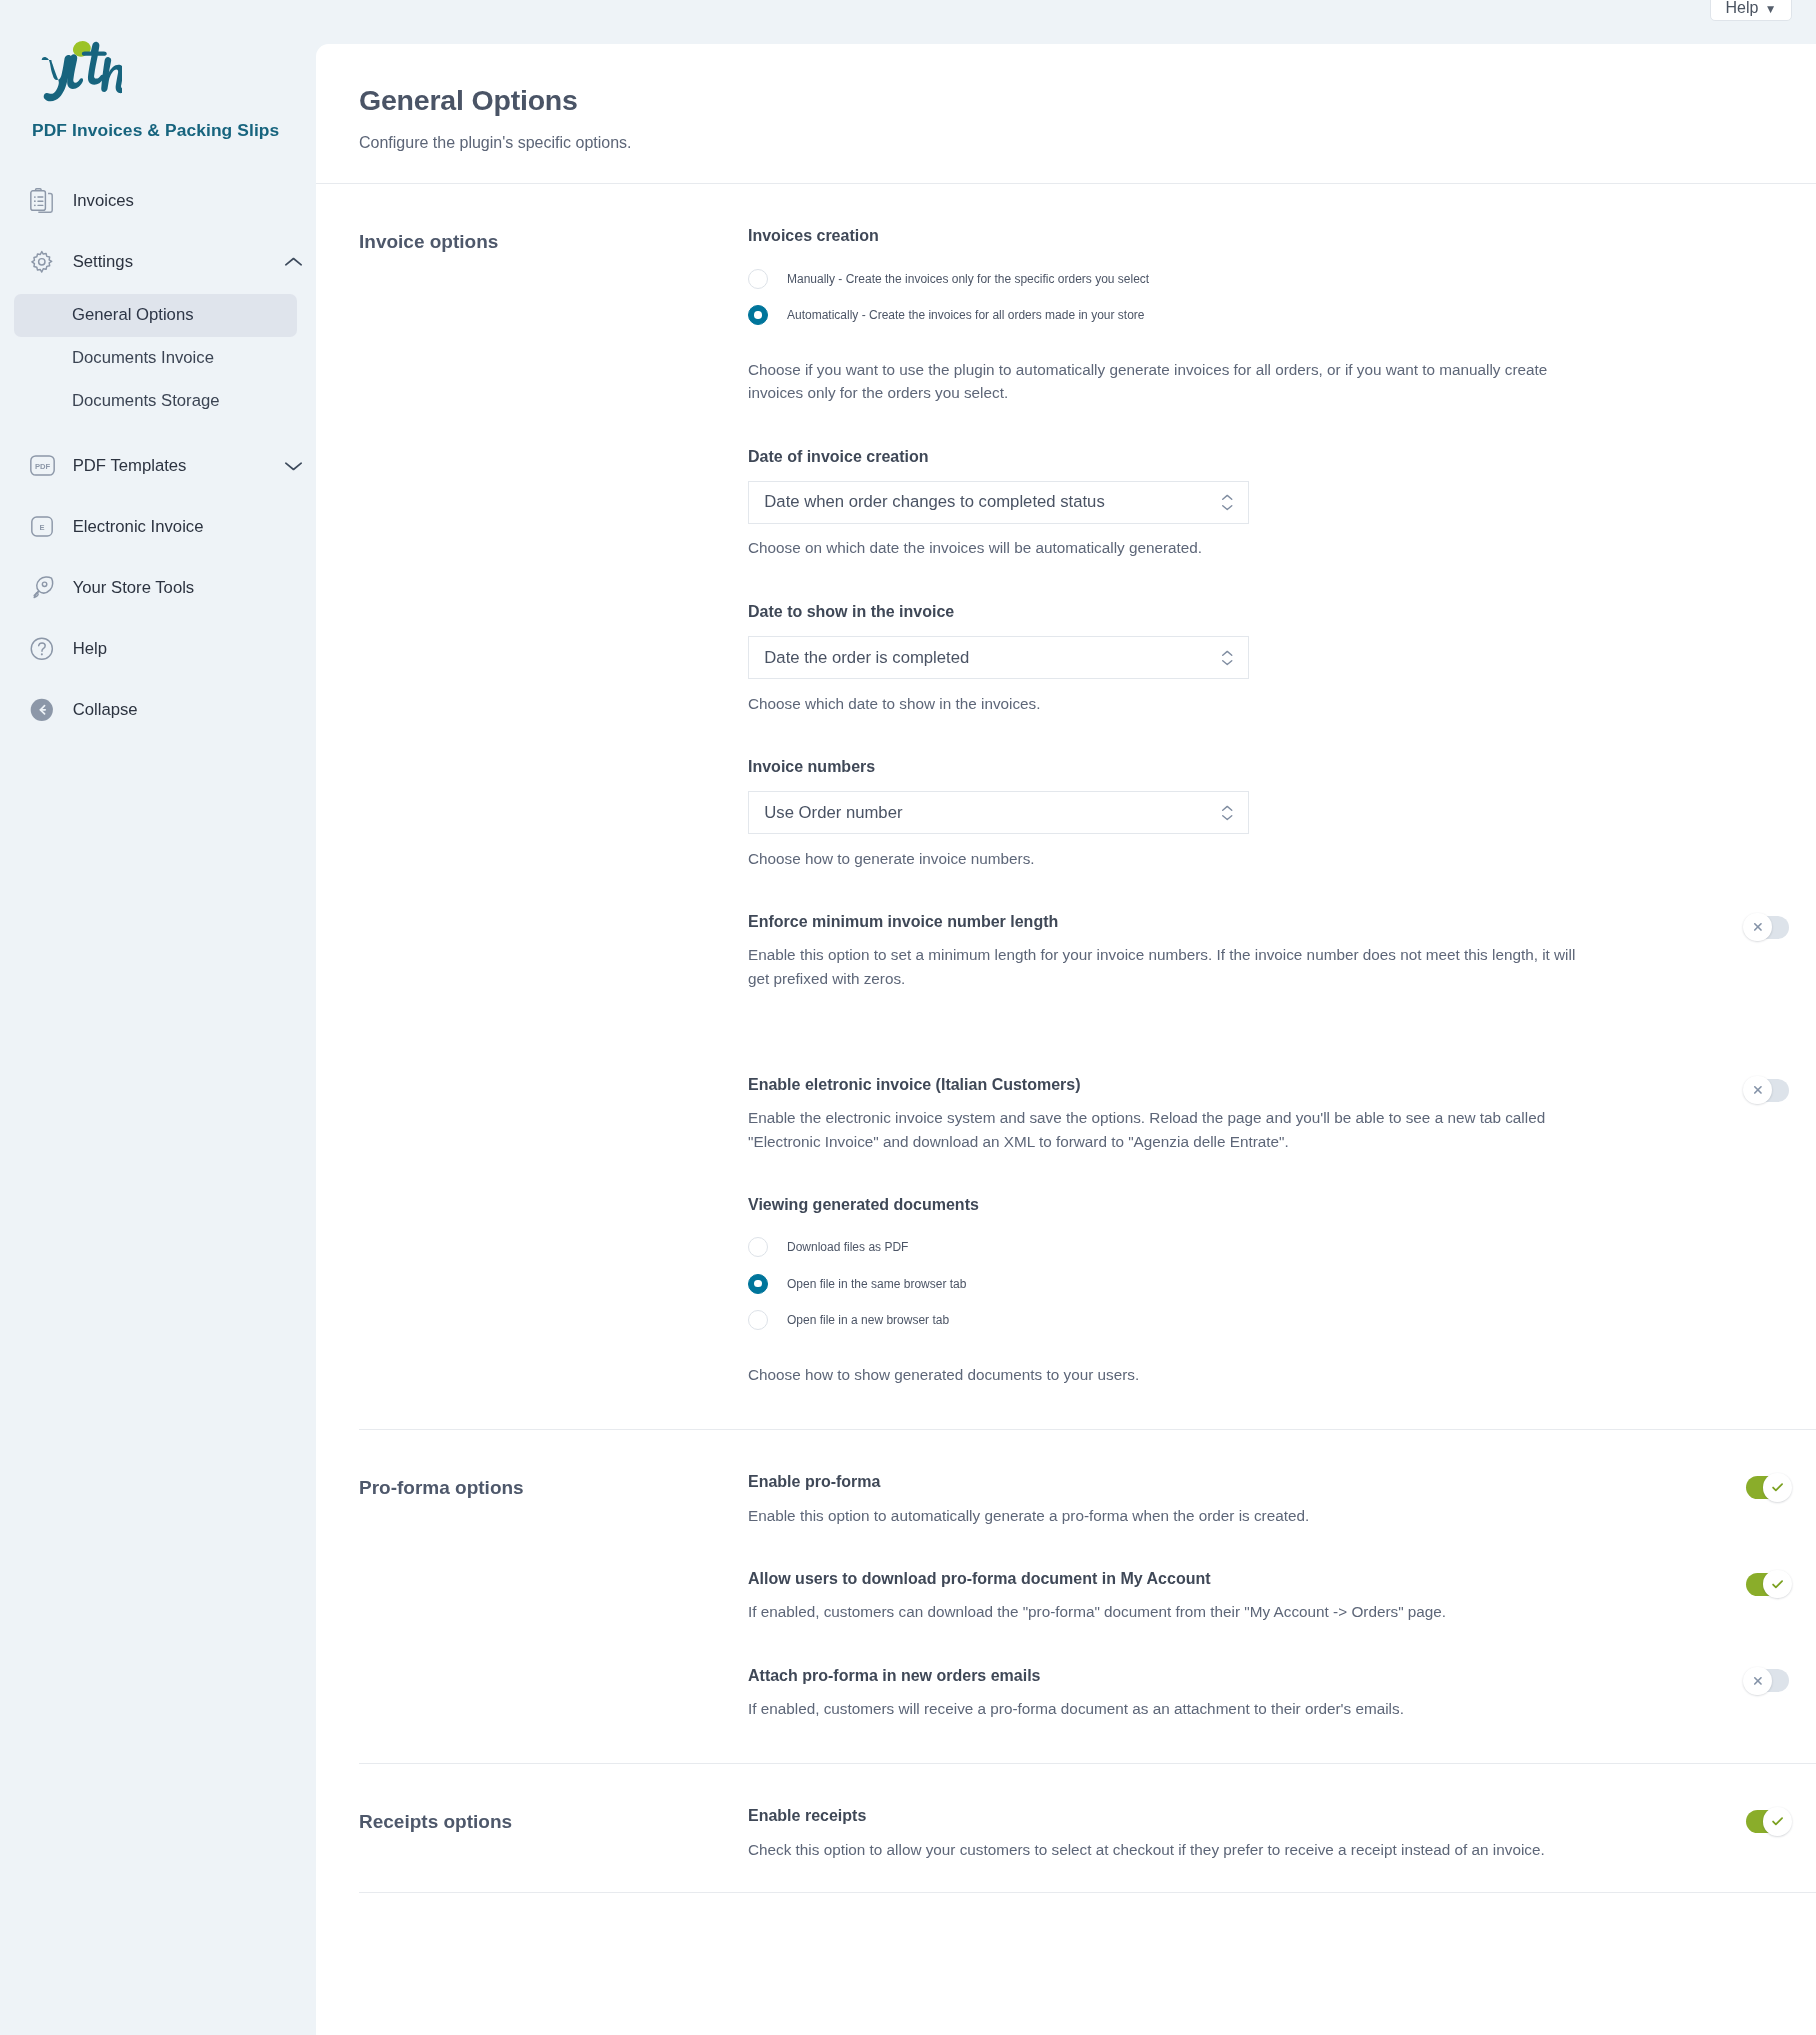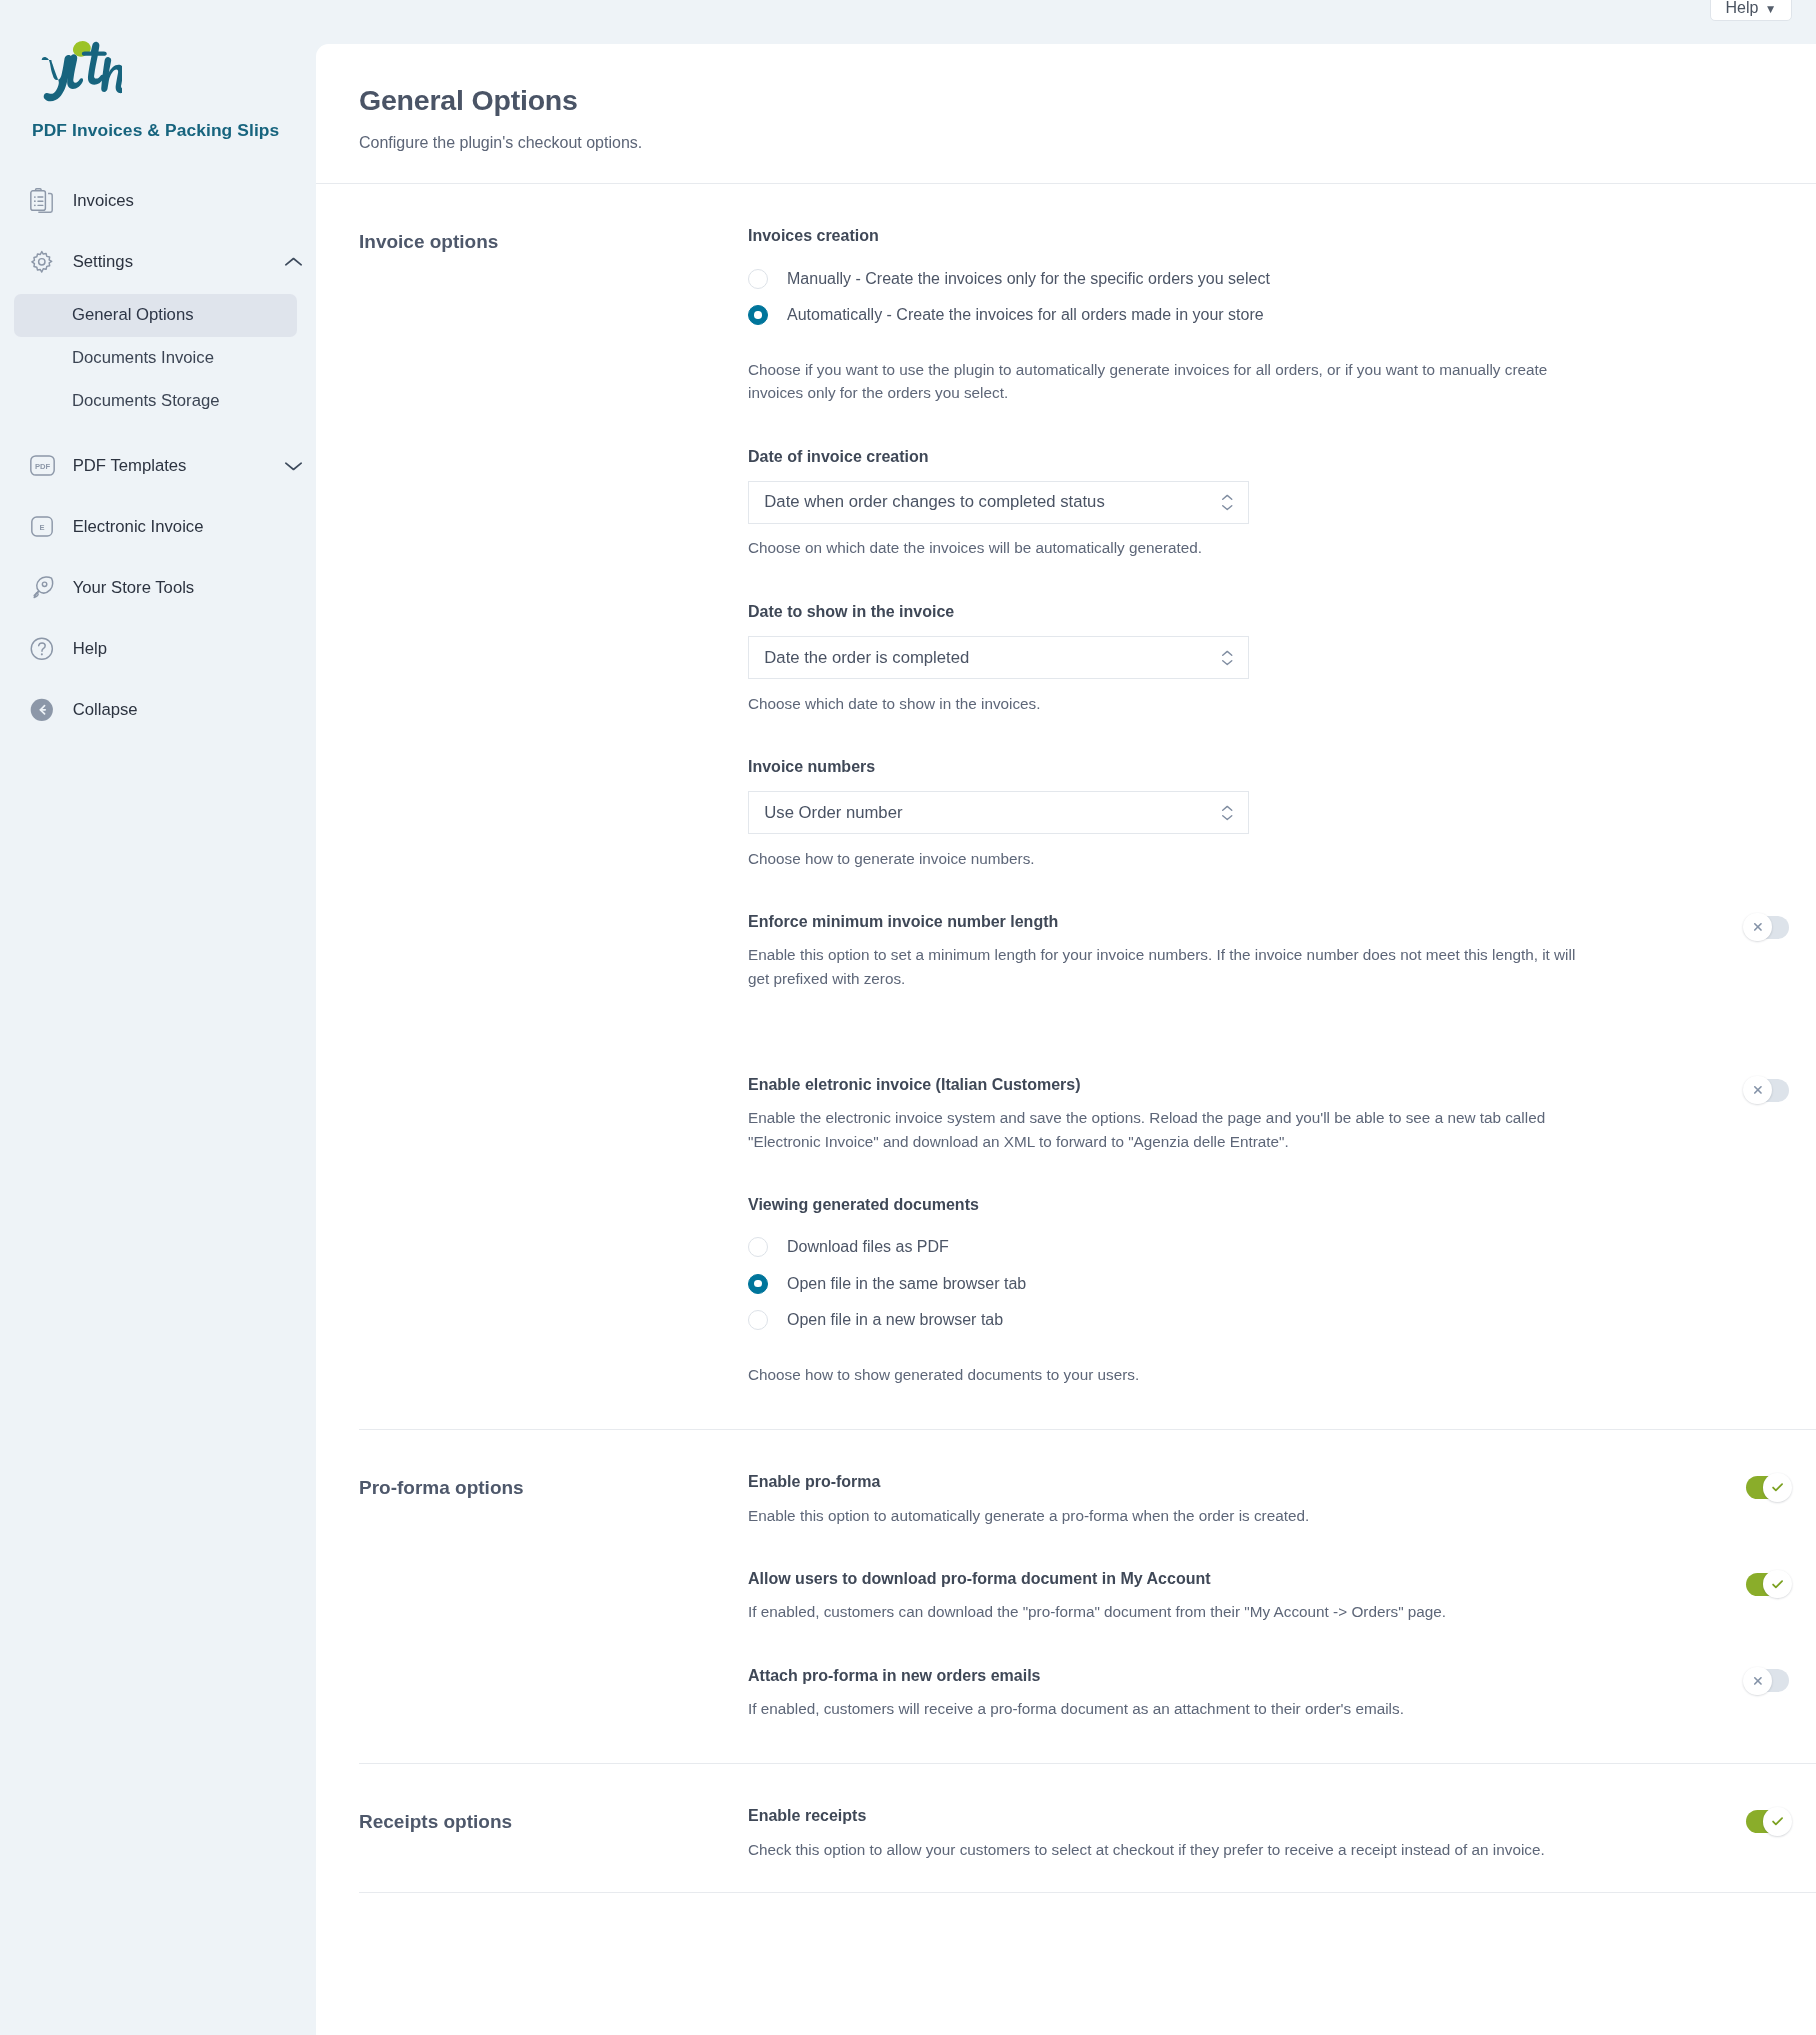--- a/index.html
+++ b/index.html
@@ -154,21 +154,21 @@
   }
   .radio.on::after {
     content: "";
     position: absolute;
     left: 50%; top: 50%;
     width: 7.6px; height: 7.6px;
     margin: -3.8px 0 0 -3.8px;
     background: #fff;
     border-radius: 50%;
   }
-  .radio-label { font-size: 16px; color: #4c5566; }
+  .radio-label { font-size: 12px; color: #4c5566; }
 
   
   .select-wrap { margin-top: 15.3px; position: relative; width: 501px; }
   .select-box {
     width: 501px; height: 43px;
     border: 0.7px solid #e3e7ec;
     border-radius: 0;
     background: #fff;
     display: flex; align-items: center;
     padding: 0 15.3px;
@@ -347,21 +347,21 @@
         <span>Collapse</span>
       </div>
 
     </nav>
   </aside>
 
   <main class="main">
 
     <div class="page-head">
       <h1 class="page-title">General Options</h1>
-      <div class="page-sub">Configure the plugin's checkout options.</div>
+      <div class="page-sub">Configure the plugin's specific options.</div>
     </div>
     <div class="head-rule"></div>
 
     <section class="section">
       <div class="section-title">Invoice options</div>
       <div class="section-body">
 
         <div class="field">
           <div class="field-label">Invoices creation</div>
           <div class="radio-group">

